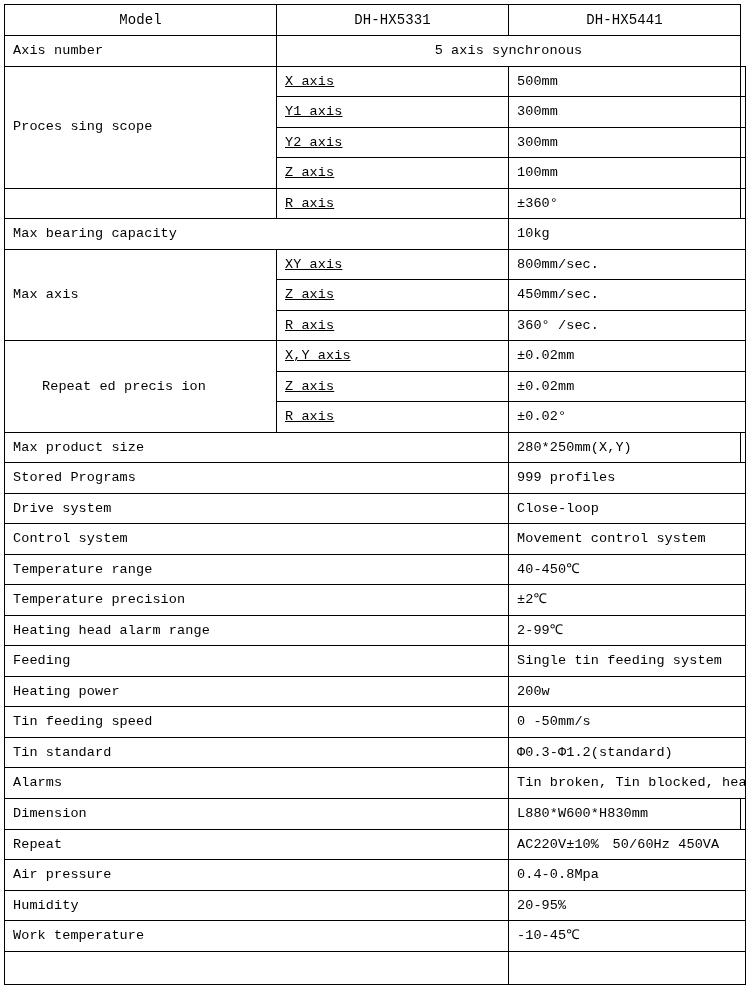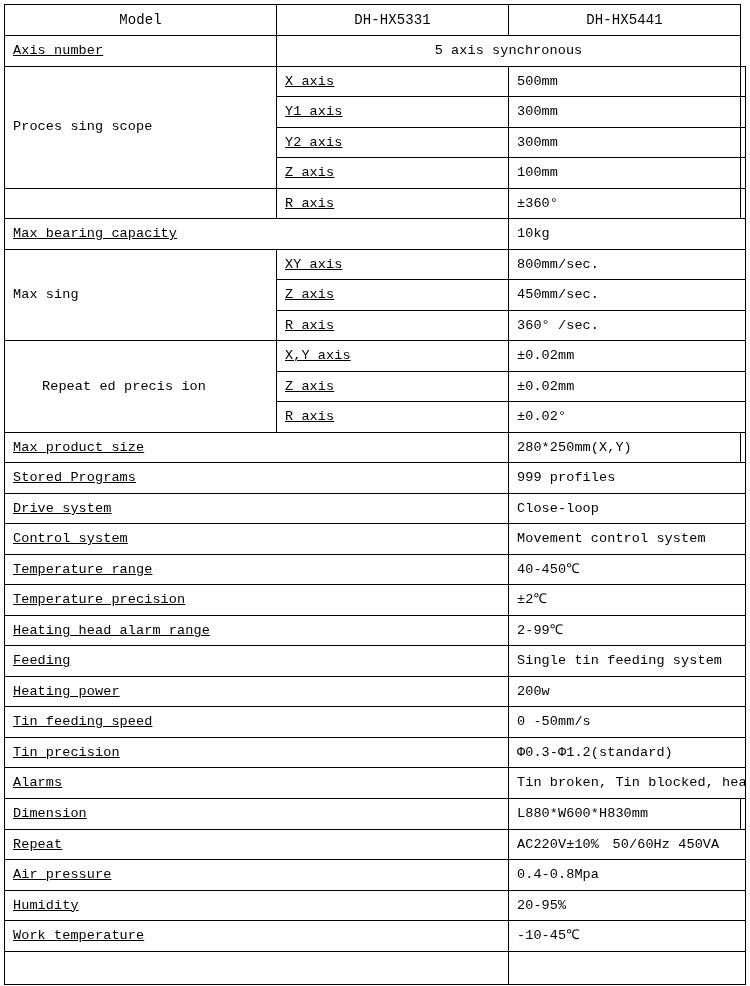--- a/index.html
+++ b/index.html
@@ -33,21 +33,20 @@
     border: 1px solid #000000;
     padding: 7px 8px 7px 8px;
     vertical-align: middle;
     font-weight: 400;
     letter-spacing: 0.1px;
     white-space: nowrap;
     overflow: hidden;
   }
   td.label-main {
     padding-left: 12px;
-    text-decoration: underline;
   }
   td.label-sub {
     padding-left: 12px;
     text-decoration: underline;
   }
   td.group {
     padding-left: 2px;
     padding-right: 2px;
     text-align: left;
     white-space: normal;
@@ -123,21 +122,21 @@
         <td class="val">±360°</td>
         <td class="val">±360°</td>
       </tr>
 
       <tr>
         <td class="label-main" colspan="2">Max bearing capacity</td>
         <td class="val" colspan="2">10kg</td>
       </tr>
 
       <tr>
-        <td class="group" rowspan="3" style="width:70px;">Max sing</td>
+        <td class="group" rowspan="3" style="width:70px;">Max axis</td>
         <td class="label-sub">XY axis</td>
         <td class="val" colspan="2">800mm/sec.</td>
       </tr>
       <tr>
         <td class="label-sub">Z axis</td>
         <td class="val" colspan="2">450mm/sec.</td>
       </tr>
       <tr>
         <td class="label-sub">R axis</td>
         <td class="val" colspan="2">360° /sec.</td>
@@ -193,21 +192,21 @@
       </tr>
       <tr>
         <td class="label-main" colspan="2">Heating power</td>
         <td class="val" colspan="2">200w</td>
       </tr>
       <tr>
         <td class="label-main" colspan="2">Tin feeding speed</td>
         <td class="val" colspan="2">0 -50mm/s</td>
       </tr>
       <tr>
-        <td class="label-main" colspan="2">Tin precision</td>
+        <td class="label-main" colspan="2">Tin standard</td>
         <td class="val" colspan="2">Φ0.3-Φ1.2(standard)</td>
       </tr>
       <tr>
         <td class="label-main" colspan="2">Alarms</td>
         <td class="val" colspan="2">Tin broken, Tin blocked, heater alarm</td>
       </tr>
       <tr>
         <td class="label-main" colspan="2">Dimension</td>
         <td class="val">L880*W600*H830mm</td>
         <td class="val">L880*W700*H830mm</td>

